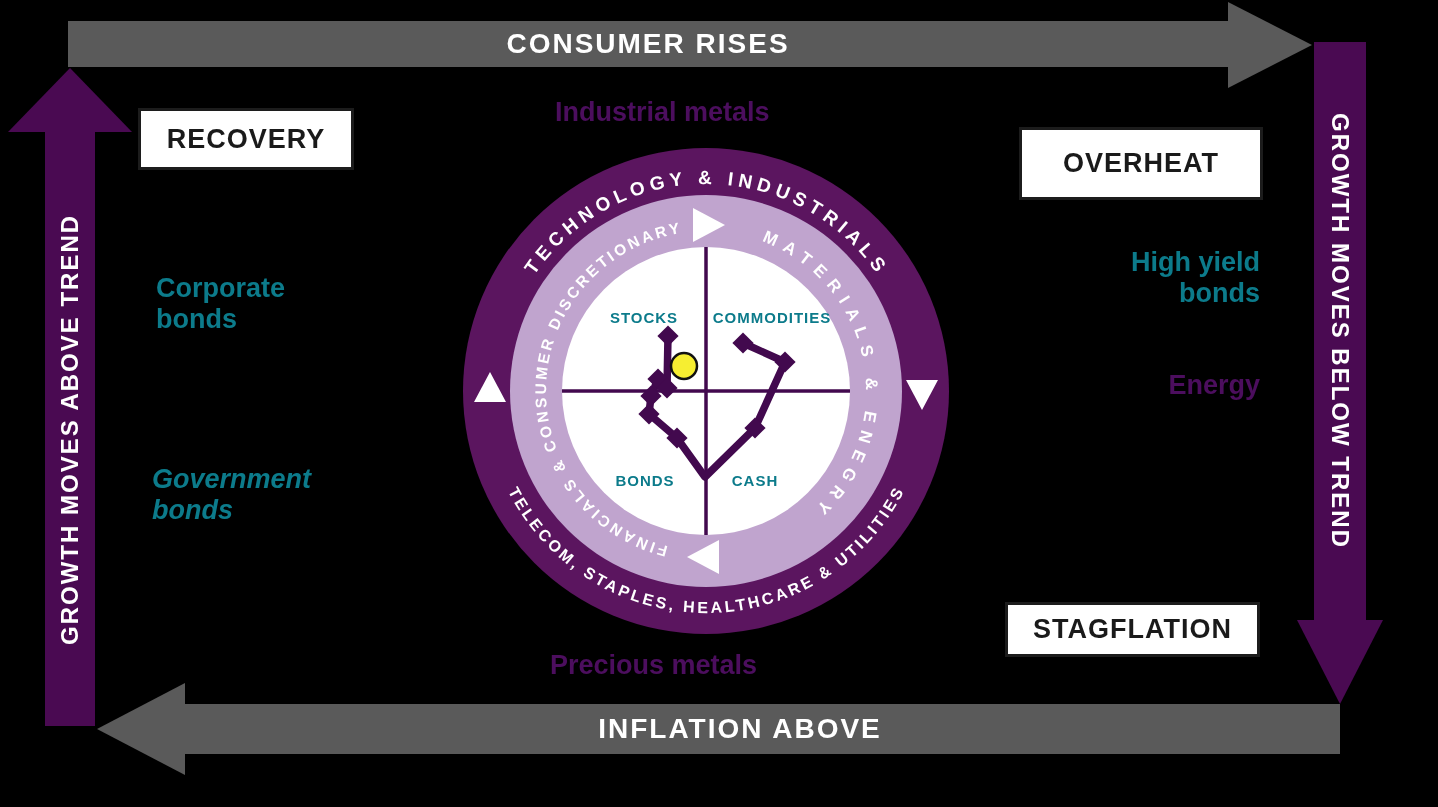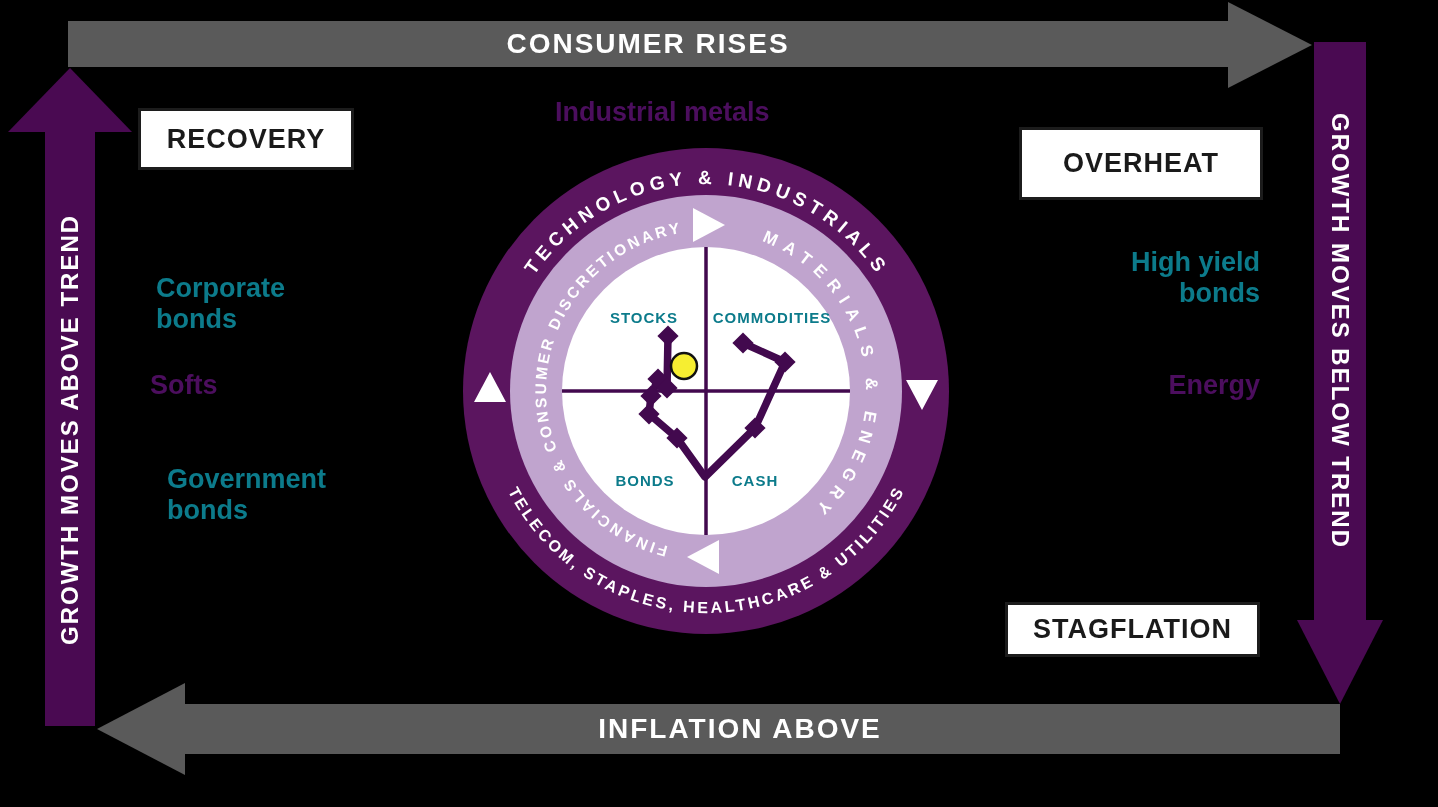--- a/index.html
+++ b/index.html
@@ -68,24 +68,24 @@
 
   <div class="abs shaft-purple" style="left:1314px;top:42px;width:52px;height:578px;"></div>
   <div class="abs head-purple head-down" style="left:1297px;top:620px;width:86px;height:84px;"></div>
   <div class="abs arrow-label-v" style="left:1314px;top:42px;width:52px;height:578px;">GROWTH MOVES BELOW TREND</div>
 
   <div class="abs phase-box" style="left:138px;top:108px;width:216px;height:62px;">RECOVERY</div>
   <div class="abs phase-box" style="left:1019px;top:127px;width:244px;height:73px;">OVERHEAT</div>
   <div class="abs phase-box" style="left:1005px;top:602px;width:255px;height:55px;">STAGFLATION</div>
 
   <div class="abs asset-label purple-text align-center" style="left:555px;top:97px;width:310px;">Industrial metals</div>
+  <div class="abs asset-label purple-text align-center" style="left:550px;top:650px;width:310px;">Precious metals</div>
 
   <div class="abs asset-label teal" style="left:156px;top:247px;width:200px;margin-top:26px;">Corporate bonds</div>
-  <div class="abs asset-label purple-text" style="left:150px;top:370px;width:220px;">Softs</div>
-  <div class="abs asset-label teal" style="left:167px;top:464px;width:200px;">Government bonds</div>
+  <div class="abs asset-label teal" style="left:152px;top:464px;width:200px;font-style:italic;">Government bonds</div>
 
   <div class="abs asset-label teal align-right" style="left:1080px;top:247px;width:180px;">High yield bonds</div>
   <div class="abs asset-label purple-text align-right" style="left:1020px;top:370px;width:240px;">Energy</div>
 
   <svg class="abs" style="left:456px;top:141px;" width="500" height="500" viewBox="0 0 500 500">
     <defs>
       <path id="arc-top" d="M 70.7 146.5 A 207 207 0 0 1 429.3 146.5"></path>
       <path id="arc-bottom" d="M 48.8 343.8 A 222 222 0 0 0 451.2 343.8"></path>
       <path id="arc-left-inner" d="M 216.7 406.5 A 160 160 0 0 1 230.5 91.2"></path>
       <path id="arc-right-inner" d="M 283.3 93.5 A 160 160 0 0 1 337.2 384.2"></path>

